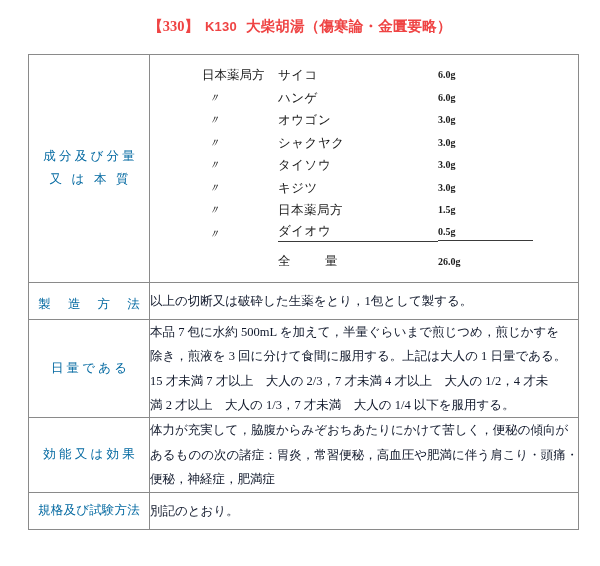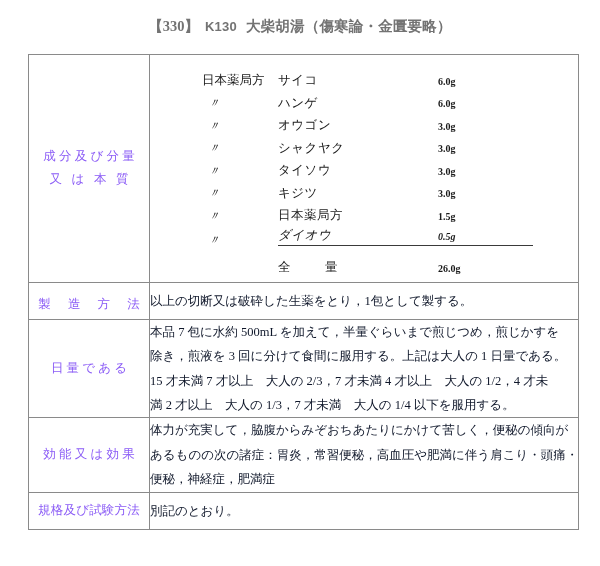--- a/index.html
+++ b/index.html
@@ -21,21 +21,21 @@
     background: #ffffff;
   }
   .doc-title {
     position: absolute;
     top: 17px;
     left: 0;
     width: 600px;
     text-align: center;
     font-size: 14.5px;
     font-weight: bold;
-    color: #737373;
+    color: #ef4444;
     letter-spacing: 0.2px;
     white-space: nowrap;
   }
   .doc-title .brk { letter-spacing: 0; }
   .doc-title .code {
     font-size: 13px;
     margin: 0 2px 0 6px;
     font-family: "Liberation Sans", sans-serif;
     font-weight: bold;
   }
@@ -53,21 +53,21 @@
     border: 1px solid #8a8a8a;
     vertical-align: middle;
     padding: 0;
   }
   col.lbl { width: 121px; }
   col.bdy { width: 429px; }
 
   .label {
     text-align: center;
     font-size: 12.5px;
-    color: #8b5cf6;
+    color: #0369a1;
     line-height: 1.9;
     padding: 4px 6px;
   }
   .label .spread {
     display: block;
     letter-spacing: 3.2px;
     text-indent: 3.2px;
   }
   .label .spread-wide {
     display: block;
@@ -85,21 +85,21 @@
     color: #0f172a;
     padding: 7px 10px 7px 11px;
     line-height: 1.95;
   }
   .body-cell.one-line { padding-top: 6px; padding-bottom: 6px; }
 
   
   .ing-wrap { padding: 9px 0 8px 0; }
   .ing-row {
     display: flex;
-    align-items: flex-end;
+    align-items: center;
     font-size: 12.5px;
     line-height: 1.0;
     height: 22.5px;
   }
   .ing-src {
     width: 128px;
     padding-left: 52px;
     box-sizing: border-box;
     text-align: left;
     white-space: nowrap;
@@ -120,21 +120,20 @@
     width: 95px;
     text-align: left;
     font-family: "Liberation Serif", serif;
     font-weight: bold;
     font-size: 10px;
   }
   .ing-row.last .ing-name,
   .ing-row.last .ing-amt {
     border-bottom: 1px solid #3a3a3a;
     padding-bottom: 3px;
-    font-style: italic;
   }
   .ing-row.last { height: 24px; }
   .ing-row.total { height: 24px; padding-top: 4px; }
   .ing-row.total .ing-name {
     display: flex;
     justify-content: space-between;
     width: 160px;
     padding-right: 100px;
     box-sizing: border-box;
   }

